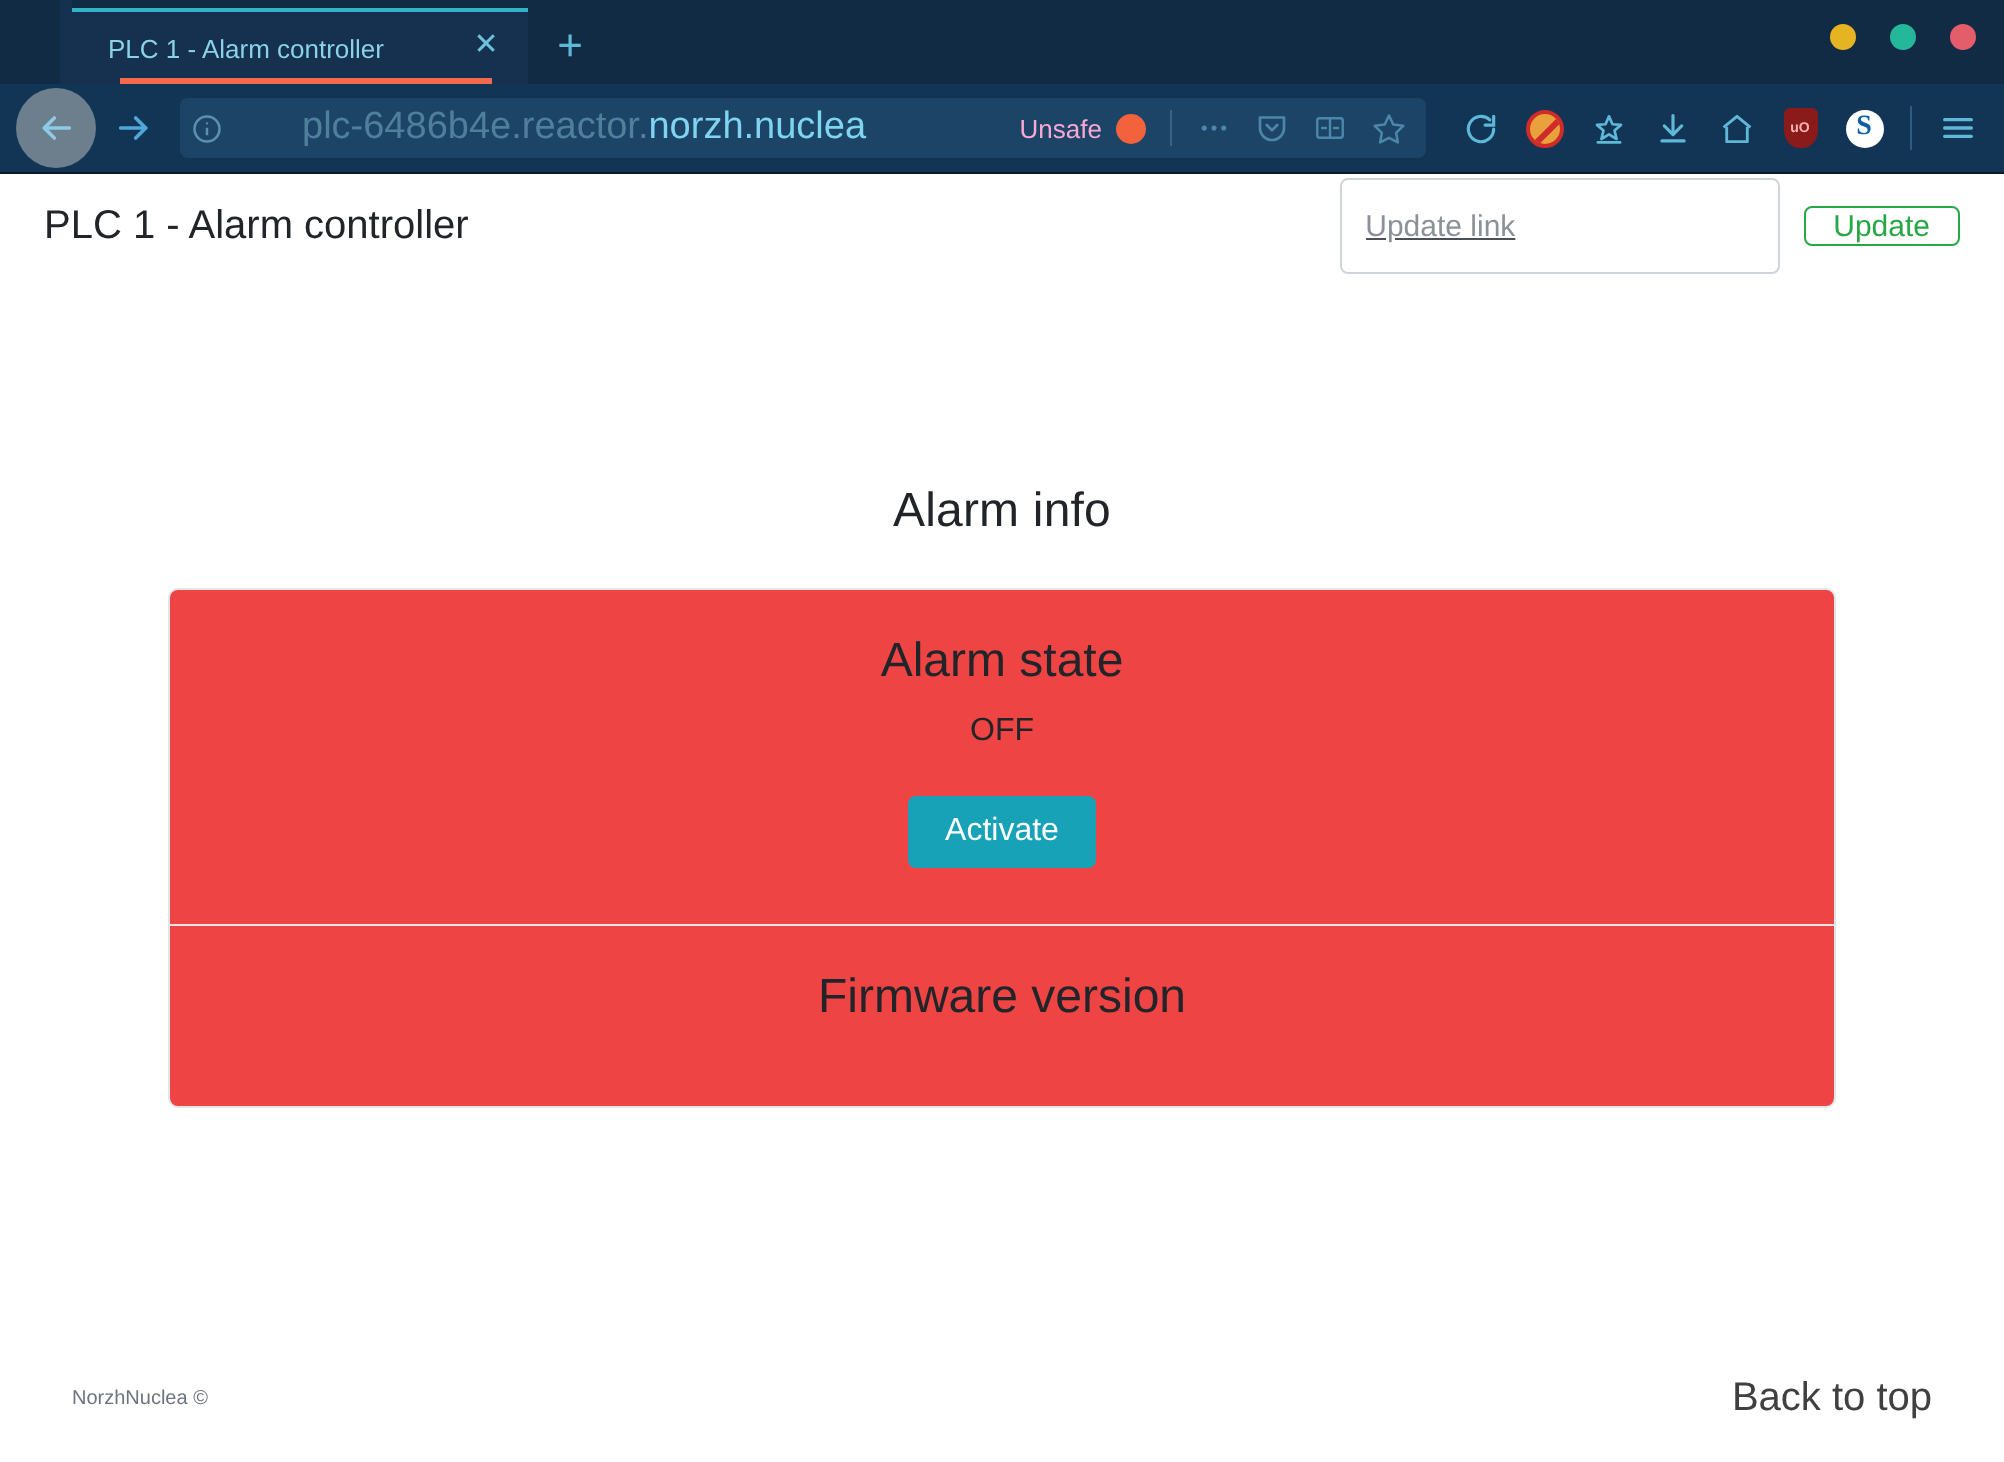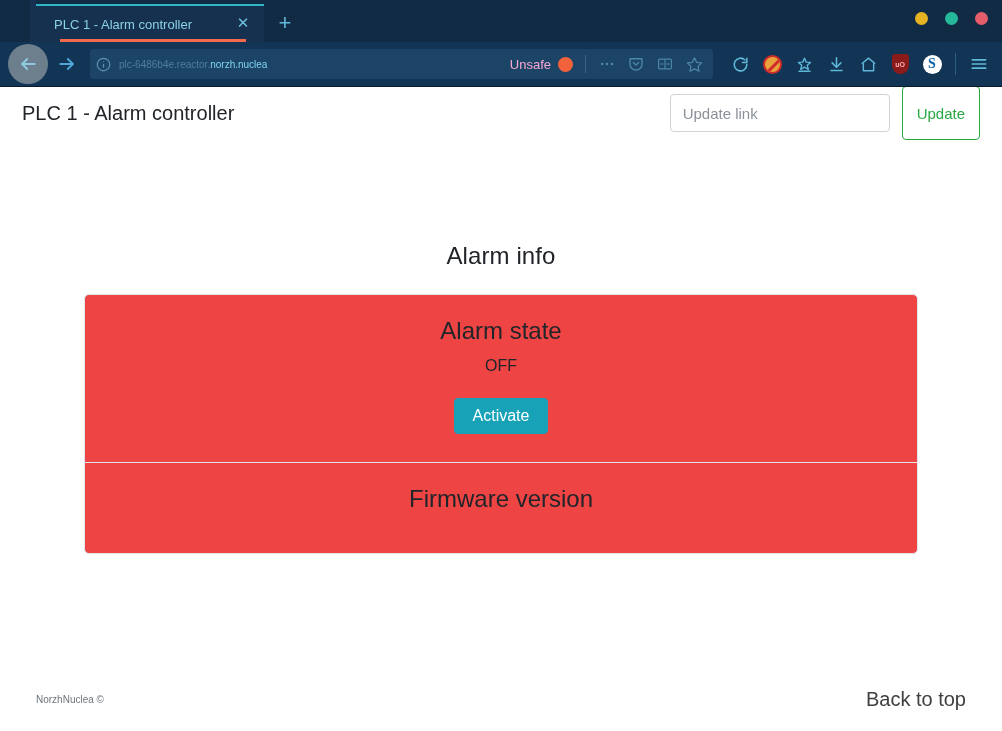--- a/index.html
+++ b/index.html
@@ -74,22 +74,22 @@
   }
   .navbtn.fwd { color: #4fa8d8; }
   .urlbar {
     flex: 1 1 auto; height: 30px; margin: 0 8px 0 4px;
     background: #1c4467; border-radius: 4px;
     display: flex; align-items: center; padding: 0 6px; gap: 8px;
     min-width: 0;
   }
   .url-info { color: #5d90ae; display:flex; align-items:center; }
   .url-text {
-    flex: 1 1 auto; font-size: 10px; color: #5aa9cb; white-space: nowrap;
-    overflow: hidden; text-overflow: ellipsis; min-width: 0;
+    flex: 1 1 auto; font-size: 19px; color: #5aa9cb; white-space: nowrap;
+    overflow: hidden; text-overflow: ellipsis; min-width: 0; margin-left: 32px;
   }
   .url-dim { color: #4f7f9b; }
   .url-bright { color: #7fd4ef; }
   .unsafe {
     display: flex; align-items: flex-start; gap: 7px;
     font-size: 13px; color: #f9a8d4; padding-right: 4px;
   }
   .unsafe-dot { width: 15px; height: 15px; border-radius: 50%; background: #f2623c; }
   .url-sep { width: 1px; height: 18px; background: #3a6384; }
   .urlbar-icons { display: flex; align-items: center; gap: 3px; }
@@ -128,27 +128,27 @@
     border-top: 1px solid #0a1a2a;
   }
   .page-nav {
     height: 52px; display: flex; align-items: center;
     padding: 0 22px; gap: 12px; flex: 0 0 52px;
   }
   .page-brand {
     font-size: 20px; color: #212529; font-weight: 400; flex: 1 1 auto;
   }
   .update-input {
-    width: 220px; height: 38px; border: 1px solid #ced4da; border-radius: 4px;
+    width: 220px; height: 48px; border: 1px solid #ced4da; border-radius: 4px;
     padding: 0 12px; font-size: 15px; color: #495057;
-    font-family: "Liberation Sans", sans-serif; outline: none; background: #fff;
+    font-family: "Liberation Sans", sans-serif; outline: none; background: #fff; text-decoration: underline;
   }
   .update-input::placeholder { color: #8a9199; }
   .update-btn {
-    height: 54px; padding: 0 14px; border: 1px solid #28a745; border-radius: 4px;
+    height: 20px; padding: 0 14px; border: 1px solid #28a745; border-radius: 4px;
     background: #fff; color: #28a745; font-size: 15px; cursor: pointer;
     font-family: "Liberation Sans", sans-serif;
   }
 
   .content {
     flex: 1 1 auto; padding: 0 84px; position: relative;
   }
   .section-title {
     text-align: center; font-size: 24px; font-weight: 400; color: #212529;
     margin-top: 103px; margin-bottom: 24px; letter-spacing: 0.1px;

